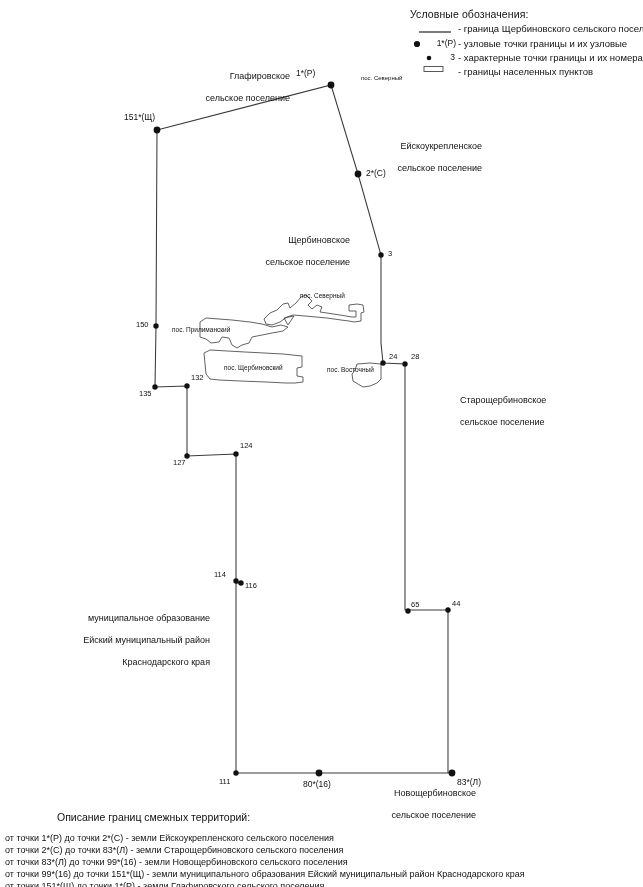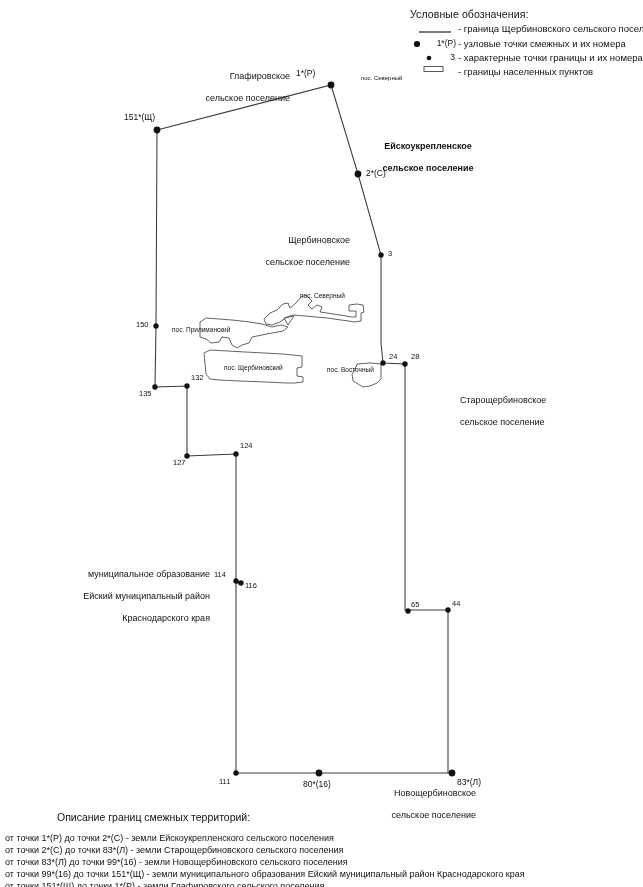--- a/index.html
+++ b/index.html
@@ -116,60 +116,60 @@
 
   <svg style="position:absolute; left:418px; top:28px; width:34px; height:8px;">
     <line x1="1" y1="4" x2="33" y2="4" stroke="#222222" stroke-width="1.2"></line>
   </svg>
   <div class="txt legend-item" style="left:458px; top:23px;">- граница Щербиновского сельского поселения</div>
 
   <svg style="position:absolute; left:412px; top:39px; width:10px; height:10px;">
     <circle cx="5" cy="5" r="3.1" fill="#111111"></circle>
   </svg>
   <div class="txt legend-key" style="left:422px; top:38px; width:34px;">1*(Р)</div>
-  <div class="txt legend-item" style="left:458px; top:38px;">- узловые точки смежных и их номера</div>
+  <div class="txt legend-item" style="left:458px; top:38px;">- узловые точки границы и их узловые</div>
 
   <svg style="position:absolute; left:425px; top:54px; width:8px; height:8px;">
     <circle cx="4" cy="4" r="2.3" fill="#111111"></circle>
   </svg>
   <div class="txt legend-key" style="left:433px; top:52px; width:22px;">3</div>
   <div class="txt legend-item" style="left:458px; top:52px;">- характерные точки границы и их номера</div>
 
   <svg style="position:absolute; left:423px; top:65px; width:22px; height:9px;">
     <rect x="1" y="1.5" width="19" height="5" fill="none" stroke="#474747" stroke-width="0.9"></rect>
   </svg>
   <div class="txt legend-key-small" style="left:361px; top:75px;">пос. Северный</div>
   <div class="txt legend-item" style="left:458px; top:66px;">- границы населенных пунктов</div>
 
   <div class="txt region-label" style="left:170px; top:60px; width:120px;">
     <span>Глафировское</span><br>
     <span>сельское поселение</span>
   </div>
 
-  <div class="txt region-label" style="left:364px; top:130px; width:118px; text-align:center;font-weight:bold;">
+  <div class="txt region-label" style="left:364px; top:130px; width:118px; text-align:right;">
     <span>Ейскоукрепленское</span><br>
     <span>сельское поселение</span>
   </div>
 
   <div class="txt region-label" style="left:200px; top:224px; width:150px;">
     <span>Щербиновское</span><br>
     <span>сельское поселение</span>
   </div>
 
   <div class="txt region-label" style="left:450px; top:384px; width:126px; text-align:left;">
     <span>Старощербиновское</span><br>
     <span>сельское поселение</span>
   </div>
 
   <div class="txt region-label" style="left:356px; top:777px; width:120px; text-align:right;">
     <span>Новощербиновское</span><br>
     <span>сельское поселение</span>
   </div>
 
-  <div class="txt region-label" style="left:30px; top:558px; width:180px;">
+  <div class="txt region-label" style="left:30px; top:602px; width:180px;">
     <span>муниципальное образование</span><br>
     <span>Ейский муниципальный район</span><br>
     <span>Краснодарского края</span>
   </div>
 
   <div class="txt settlement-label" style="left:300px; top:292px;">пос. Северный</div>
   <div class="txt settlement-label" style="left:172px; top:326px;">пос. Прилиманский</div>
   <div class="txt settlement-label" style="left:224px; top:364px;">пос. Щербиновский</div>
   <div class="txt settlement-label" style="left:327px; top:366px;">пос. Восточный</div>
 

